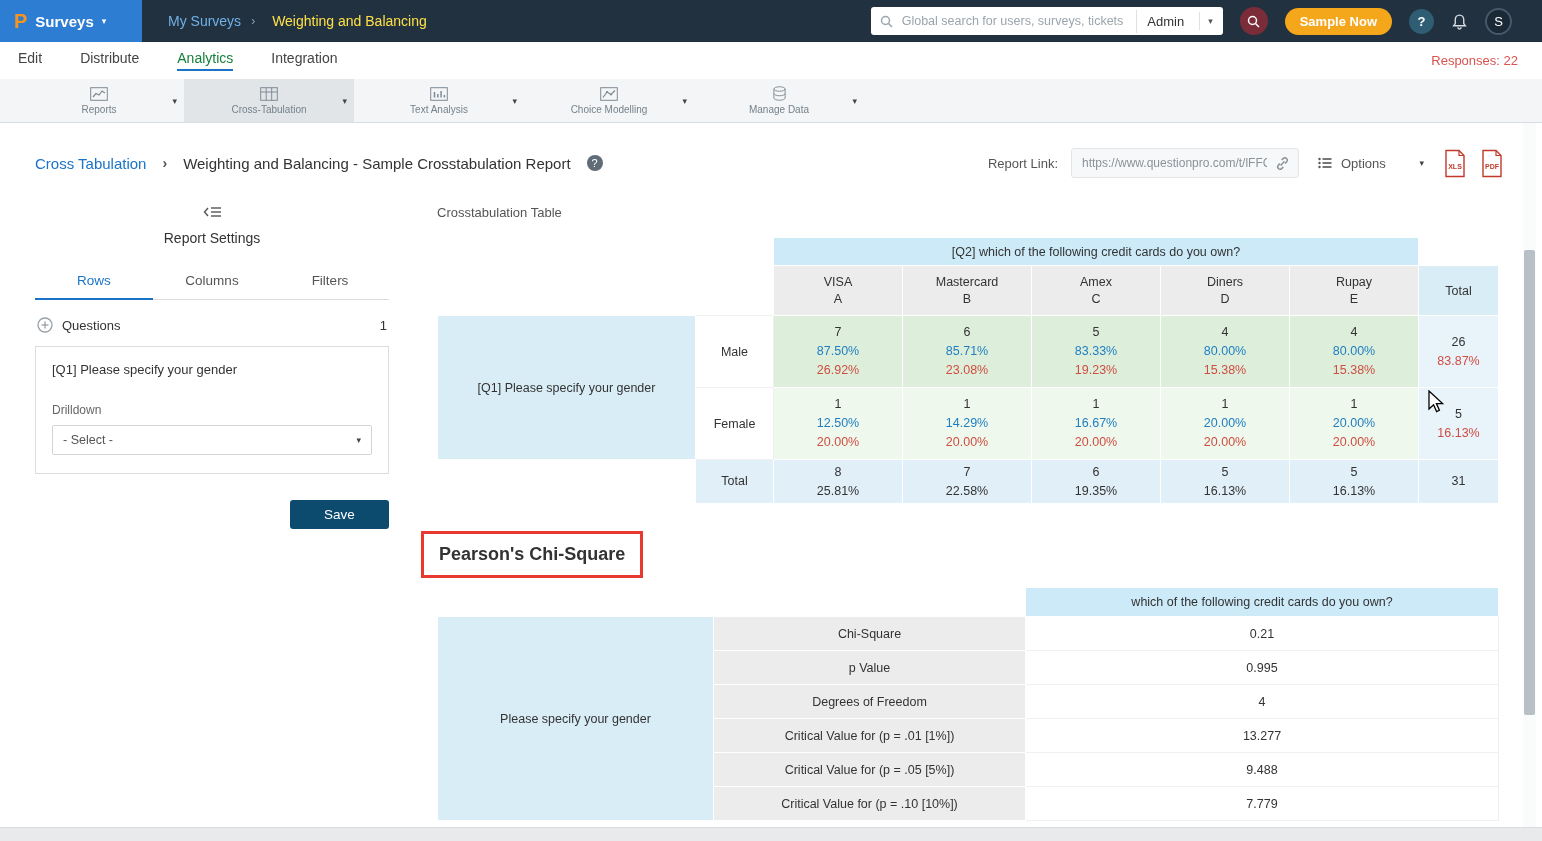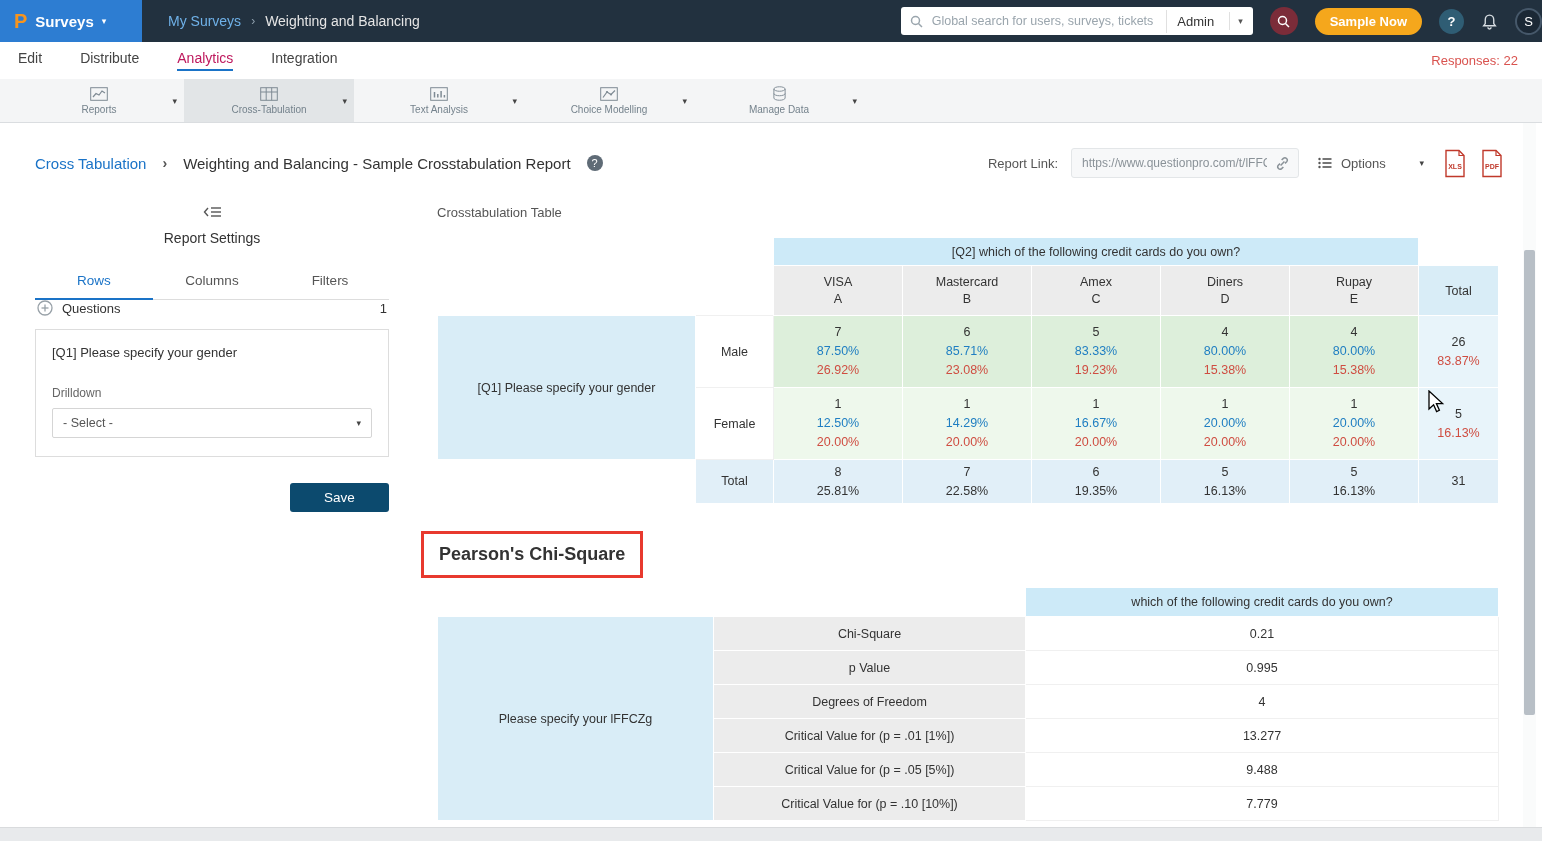--- a/index.html
+++ b/index.html
@@ -11,37 +11,37 @@
 
   
   .topbar { height:42px; background:#22313f; display:flex; align-items:center; }
   .logo-block { width:142px; height:100%; background:#2d7dd2; display:flex; align-items:center; gap:8px; padding-left:14px; cursor:pointer; }
   .logo-p { color:#f7941e; font-weight:bold; font-size:20px; }
   .app-name { color:#fff; font-size:15px; font-weight:bold; }
   .caret-w { color:#fff; font-size:9px; }
   .tb-breadcrumb { margin-left:26px; display:flex; align-items:center; gap:10px; font-size:14px; }
   .tb-bc-link { color:#6fb1e8; cursor:pointer; }
   .tb-bc-sep { color:#8fa0ad; font-size:12px; }
-  .tb-bc-current { color:#e5e5e5; }
-  .tb-right { margin-left:auto; display:flex; align-items:center; gap:17px; padding-right:0; }
+  .tb-bc-current { color:#fde047;margin-left:7px; }
+  .tb-right { margin-left:auto; display:flex; align-items:center; gap:17px; padding-right:30px; }
   .search-pill { width:352px; height:28px; background:#fff; border-radius:3px; display:flex; align-items:center; padding:0 6px 0 9px; gap:7px; }
   .search-pill input { border:none; outline:none; flex:1; font-size:12.5px; color:#333; font-family:inherit; background:transparent; min-width:0; }
   .search-pill input::placeholder { color:#9aa5ad; }
   .admin-wrap { font-size:13px; color:#333; padding:4px 8px 4px 10px; border-left:1px solid #e0e0e0; cursor:pointer; white-space:nowrap; }
   .admin-caret { font-size:9px; color:#555; padding:4px 4px 4px 8px; border-left:1px solid #e0e0e0; cursor:pointer; }
   .search-btn { width:28px; height:28px; border-radius:50%; background:#7b2c39; display:flex; align-items:center; justify-content:center; cursor:pointer; }
   .upgrade-btn { background:#f5a71c; color:#fff; font-size:13px; font-weight:bold; padding:6px 15px; border-radius:15px; cursor:pointer; white-space:nowrap; }
   .help-btn { width:25px; height:25px; border-radius:50%; background:#2f5d74; color:#fff; font-size:13px; font-weight:bold; display:flex; align-items:center; justify-content:center; cursor:pointer; }
   .bell { display:flex; align-items:center; cursor:pointer; }
   .avatar { width:27px; height:27px; border-radius:50%; background:#1b2835; border:2px solid #46586a; color:#fff; font-size:13px; display:flex; align-items:center; justify-content:center; cursor:pointer; }
 
   
   .navbar { height:37px; background:#fff; display:flex; align-items:center; padding-left:18px; }
   .nav-tab { font-size:14px; color:#444; margin-right:38px; cursor:pointer; padding-bottom:3px; border-bottom:2px solid transparent; }
-  .nav-tab.active { color:#be185d; border-bottom:2px solid #1a73c7; }
+  .nav-tab.active { color:#15803d; border-bottom:2px solid #1a73c7; }
   .responses { margin-left:auto; padding-right:24px; color:#d9534f; font-size:13px; }
 
   
   .toolbar { height:44px; background:#f4f5f6; border-bottom:1px solid #dadde0; display:flex; padding-left:14px; }
   .tool-item { width:170px; height:100%; position:relative; display:flex; flex-direction:column; align-items:center; justify-content:center; gap:3px; cursor:pointer; }
   .tool-item.active { background:#e2e5e7; }
   .tool-label { font-size:10px; color:#74828c; }
   .tool-caret { position:absolute; right:7px; top:50%; transform:translateY(-50%); font-size:9px; color:#444; }
 
   
@@ -60,21 +60,21 @@
   .options-btn { display:flex; align-items:center; gap:9px; padding:7px 6px; font-size:13px; color:#555; width:118px; cursor:pointer; }
   .options-btn .o-caret { margin-left:auto; font-size:9px; color:#444; }
   .file-icon { cursor:pointer; display:flex; }
 
   
   .settings { position:absolute; left:35px; top:82px; width:354px; }
   .rs-header { display:flex; align-items:center; gap:11px; font-size:14px; color:#333;flex-direction:column; }
   .rs-tabs { display:flex; margin-top:17px; border-bottom:1px solid #ddd; }
   .rs-tab { flex:1; text-align:center; padding:10px 0; font-size:13.5px; color:#555; cursor:pointer; border-bottom:2px solid transparent; margin-bottom:-1px; }
   .rs-tab.active { color:#1a73c7; border-bottom:2px solid #1a73c7; }
-  .rs-questions { display:flex; align-items:center; gap:9px; font-size:13px; color:#333; padding:0 2px; }
+  .rs-questions { display:flex; align-items:center; margin-top:17px; gap:9px; font-size:13px; color:#333; padding:0 2px; }
   .q-count { margin-left:auto; color:#333; }
   .question-box { margin-top:13px; border:1px solid #ddd; padding:15px 16px 18px; }
   .qb-question { font-size:13px; color:#333; }
   .qb-drill-label { margin-top:26px; font-size:12px; color:#666; }
   .qb-select { margin-top:8px; border:1px solid #d5d5d5; border-radius:2px; height:30px; display:flex; align-items:center; justify-content:space-between; padding:0 10px; font-size:12.5px; color:#555; cursor:pointer; }
   .qb-select .s-caret { font-size:9px; color:#444; }
   .save-row { display:flex; justify-content:flex-end; margin-top:26px; }
   .save-btn { width:99px; height:29px; background:#0c4a6e; color:#fff; border:none; border-radius:3px; font-size:13.5px; font-family:inherit; cursor:pointer; }
 
   
@@ -468,21 +468,21 @@
         <col style="width:276px">
           <col style="width:312px">
           <col style="width:473px">
       </colgroup>
       <tbody>
           <tr>
         <td class="blank" colspan="2"></td>
         <td class="chi-colheader">which of the following credit cards do you own?</td>
       </tr>
       <tr>
-        <td class="chi-rowlabel" rowspan="6">Please specify your lFFCZg</td>
+        <td class="chi-rowlabel" rowspan="6">Please specify your gender</td>
         <td class="chi-metric">Chi-Square</td>
         <td class="chi-value">0.21</td>
       </tr>
       <tr>
         <td class="chi-metric">p Value</td>
         <td class="chi-value">0.995</td>
       </tr>
       <tr>
         <td class="chi-metric">Degrees of Freedom</td>
         <td class="chi-value">4</td>

